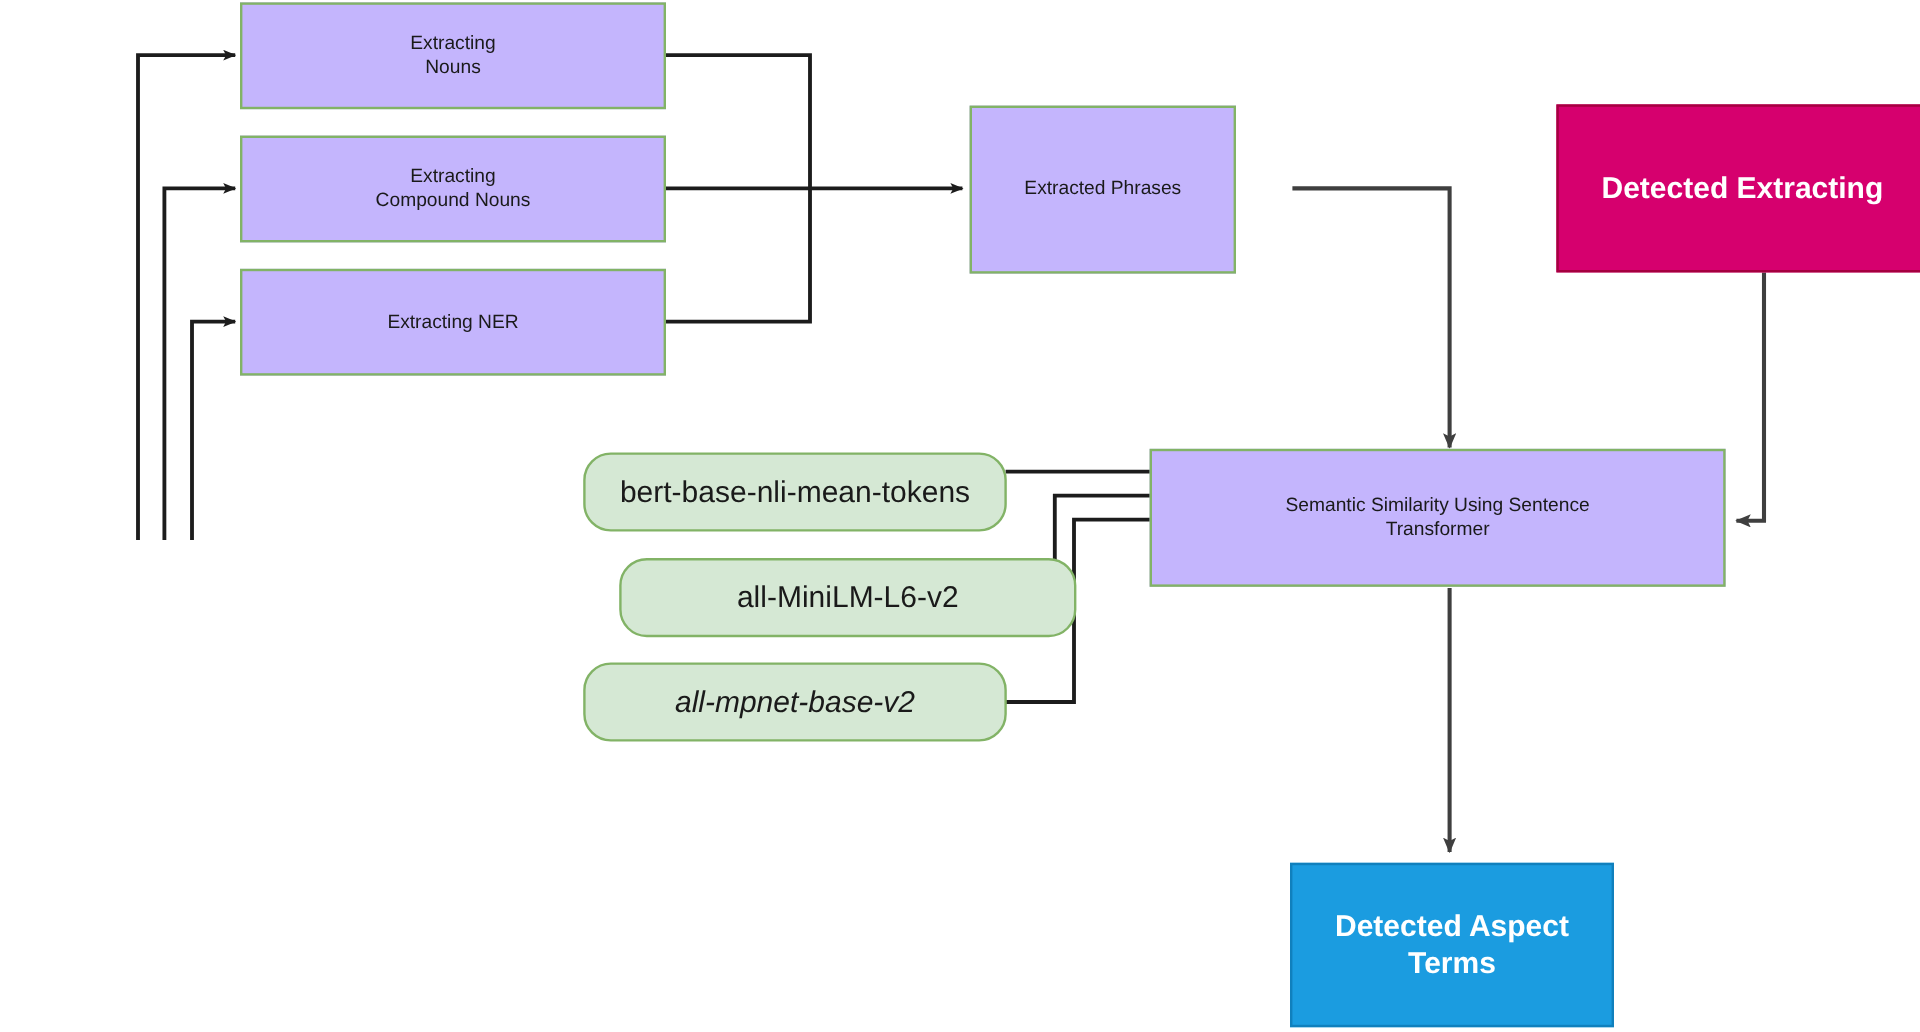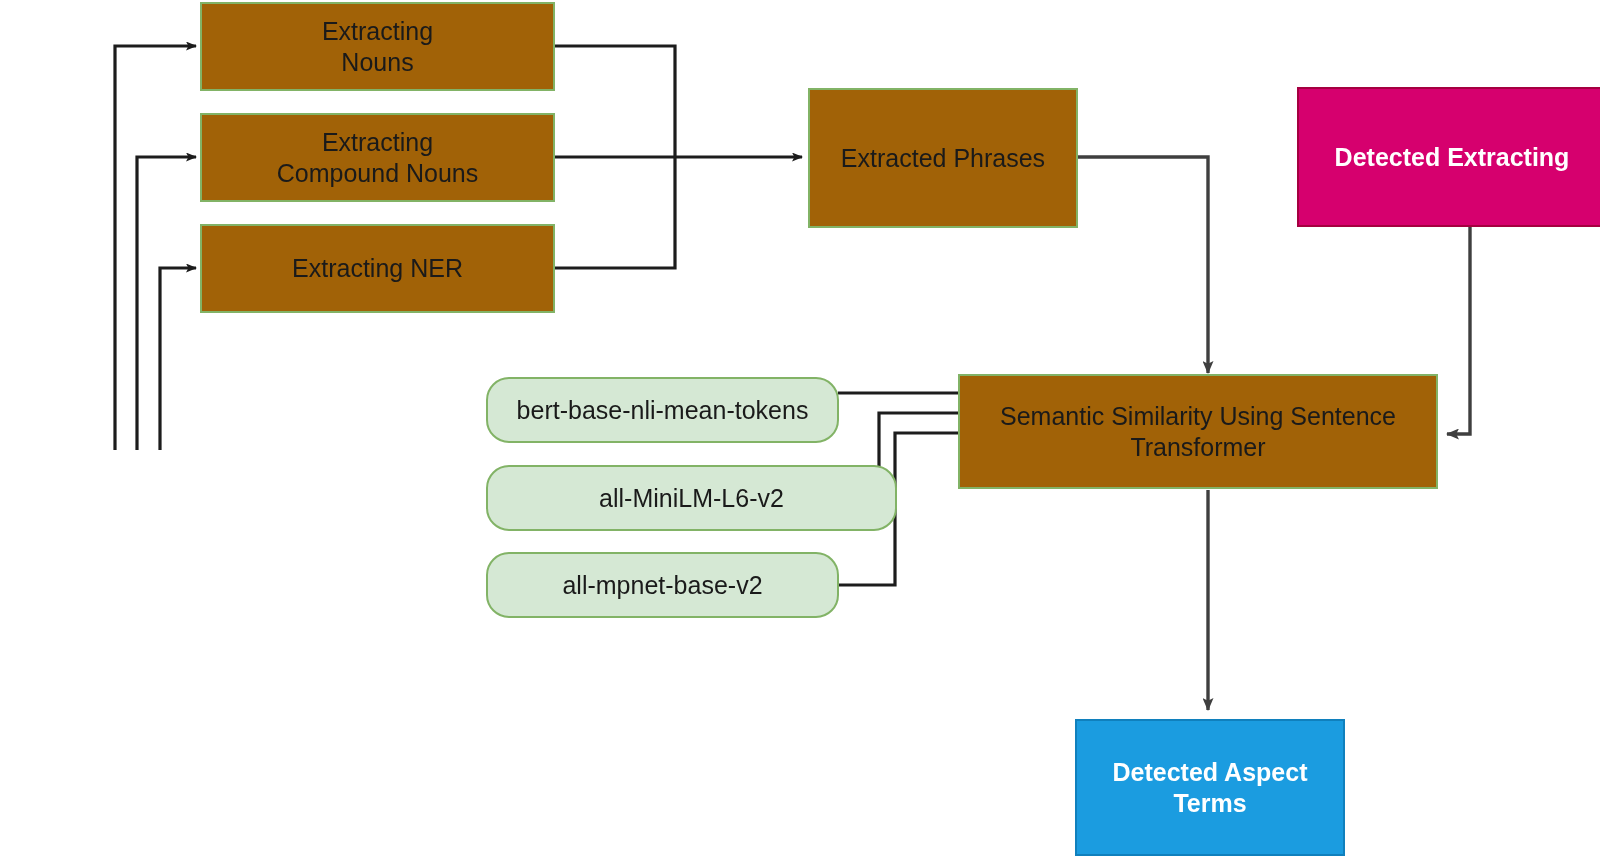--- a/index.html
+++ b/index.html
@@ -30,24 +30,24 @@
     position: absolute;
     box-sizing: border-box;
     display: flex;
     align-items: center;
     justify-content: center;
     text-align: center;
     line-height: 1.22;
     white-space: pre-line;
   }
   .node-green {
-    background: #a16207;
+    background: #c4b5fd;
     border: 2px solid #82b366;
     color: #1a1a1a;
-    font-size: 25px;
+    font-size: 16px;
     font-weight: 400;
   }
   .node-green-round {
     background: #d5e8d4;
     border: 2px solid #82b366;
     border-radius: 23px;
     color: #1a1a1a;
     font-size: 25px;
     font-weight: 400;
   }
@@ -124,33 +124,33 @@
 
   <div class="node node-green" style="left:200px; top:113px; width:355px; height:89px;">
     <span>Extracting
 Compound Nouns</span>
   </div>
 
   <div class="node node-green" style="left:200px; top:224px; width:355px; height:89px;">
     <span>Extracting NER</span>
   </div>
 
-  <div class="node node-green" style="left:808px; top:88px; width:270px; height:140px;">
+  <div class="node node-green" style="left:808px; top:88px; width:222px; height:140px;">
     <span>Extracted Phrases</span>
   </div>
 
   <div class="node node-green-round" style="left:486px; top:377px; width:353px; height:66px;">
     <span>bert-base-nli-mean-tokens</span>
   </div>
 
-  <div class="node node-green-round" style="left:486px; top:465px; width:411px; height:66px;justify-content:center;">
+  <div class="node node-green-round" style="left:516px; top:465px; width:381px; height:66px;justify-content:center;">
     <span>all-MiniLM-L6-v2</span>
   </div>
 
-  <div class="node node-green-round" style="left:486px; top:552px; width:353px; height:66px;">
+  <div class="node node-green-round" style="left:486px; top:552px; width:353px; height:66px;font-style:italic;">
     <span>all-mpnet-base-v2</span>
   </div>
 
   <div class="node node-green" style="left:958px; top:374px; width:480px; height:115px;text-align:center;">
     <span>Semantic Similarity Using Sentence
 Transformer</span>
   </div>
 
   <div class="node node-pink" style="left:1297px; top:87px; width:310px; height:140px;">
     <span>Detected Extracting</span>

